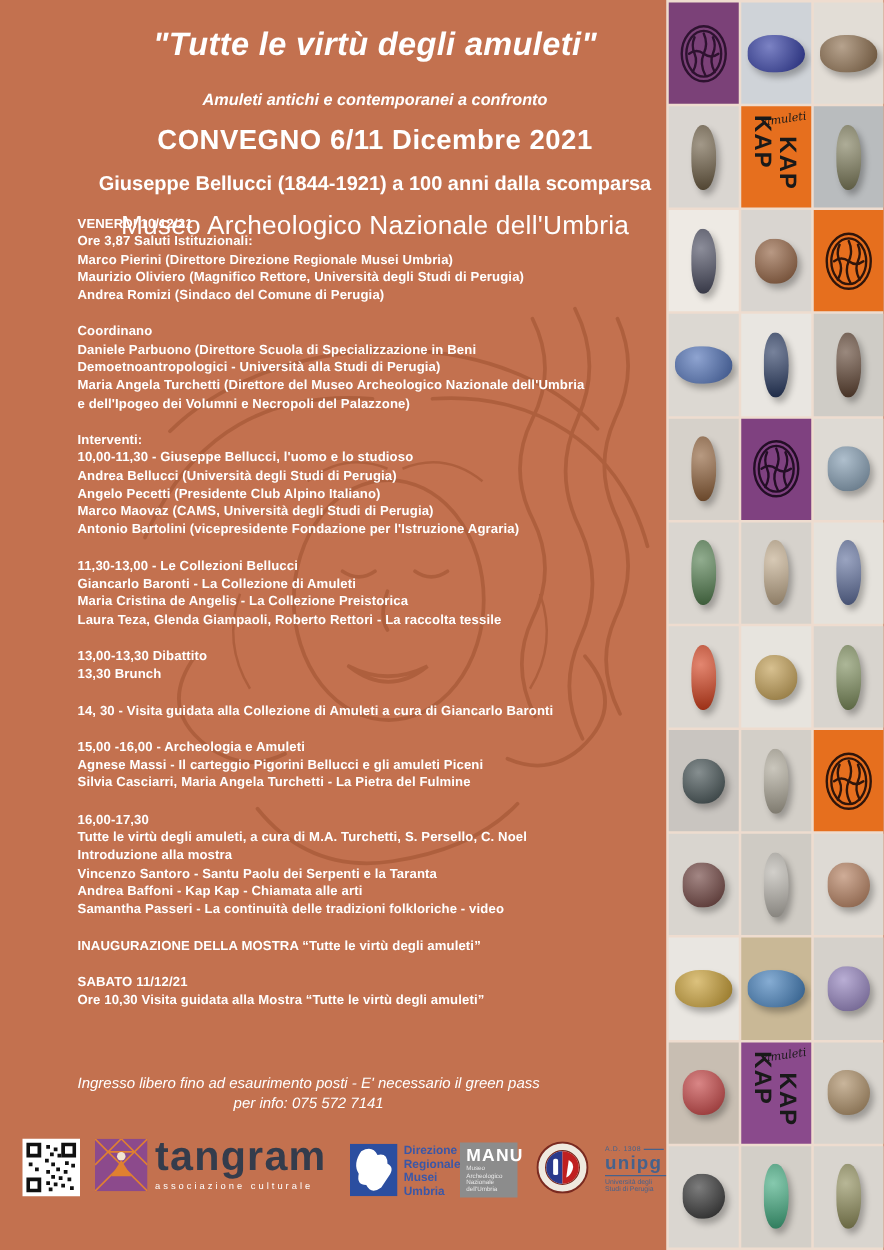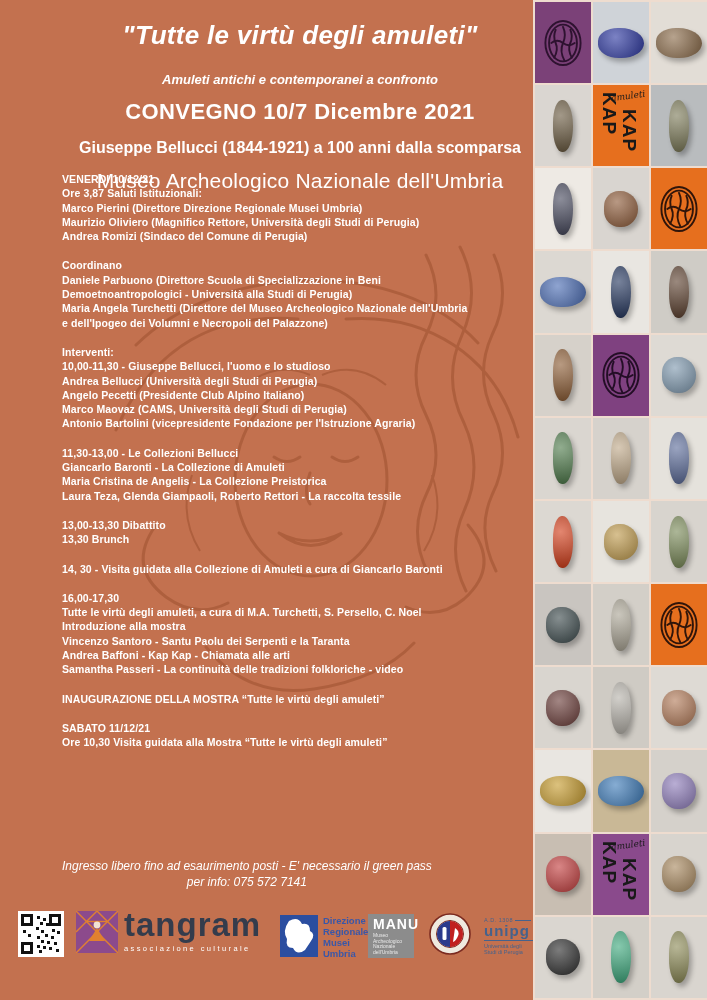--- a/index.html
+++ b/index.html
@@ -82,21 +82,21 @@
         <path d="M290 160 q-30 -24 -64 -10"></path>
         <path d="M96 250 q-14 40 8 76"></path>
         <path d="M336 250 q14 40 -8 76"></path>
       </g>
     </svg>
   </div>
 
   <div class="header">
     <div class="title">"Tutte le virtù degli amuleti"</div>
     <div class="subtitle">Amuleti antichi e contemporanei a confronto</div>
-    <div class="event">CONVEGNO 10/7 Dicembre 2021</div>
+    <div class="event">CONVEGNO 6/11 Dicembre 2021</div>
     <div class="dedication">Giuseppe Bellucci (1844-1921) a 100 anni dalla scomparsa</div>
     <div class="venue">Museo Archeologico Nazionale dell'Umbria</div>
   </div>
 
   <div id="program">
       <div class="p-section">
         <div class="p-line">VENERDI 10/12/21</div>
         <div class="p-line">Ore 3,87 Saluti Istituzionali:</div>
         <div class="p-line">Marco Pierini (Direttore Direzione Regionale Musei Umbria)</div>
         <div class="p-line">Maurizio Oliviero (Magnifico Rettore, Università degli Studi di Perugia)</div>
@@ -122,20 +122,25 @@
         <div class="p-line">Giancarlo Baronti - La Collezione di Amuleti</div>
         <div class="p-line">Maria Cristina de Angelis - La Collezione Preistorica</div>
         <div class="p-line">Laura Teza, Glenda Giampaoli, Roberto Rettori - La raccolta tessile</div>
       </div>
       <div class="p-section">
         <div class="p-line">13,00-13,30 Dibattito</div>
         <div class="p-line">13,30 Brunch</div>
       </div>
       <div class="p-section">
         <div class="p-line">14, 30 - Visita guidata alla Collezione di Amuleti a cura di Giancarlo Baronti</div>
+      </div>
+      <div class="p-section">
+        <div class="p-line">15,00 -16,00 - Archeologia e Amuleti</div>
+        <div class="p-line">Agnese Massi - Il carteggio Pigorini Bellucci e gli amuleti Piceni</div>
+        <div class="p-line">Silvia Casciarri, Maria Angela Turchetti - La Pietra del Fulmine</div>
       </div>
       <div class="p-section">
         <div class="p-line">16,00-17,30</div>
         <div class="p-line">Tutte le virtù degli amuleti, a cura di M.A. Turchetti, S. Persello, C. Noel</div>
         <div class="p-line">Introduzione alla mostra</div>
         <div class="p-line">Vincenzo Santoro - Santu Paolu dei Serpenti e la Taranta</div>
         <div class="p-line">Andrea Baffoni - Kap Kap - Chiamata alle arti</div>
         <div class="p-line">Samantha Passeri - La continuità delle tradizioni folkloriche - video</div>
       </div>
       <div class="p-section">

